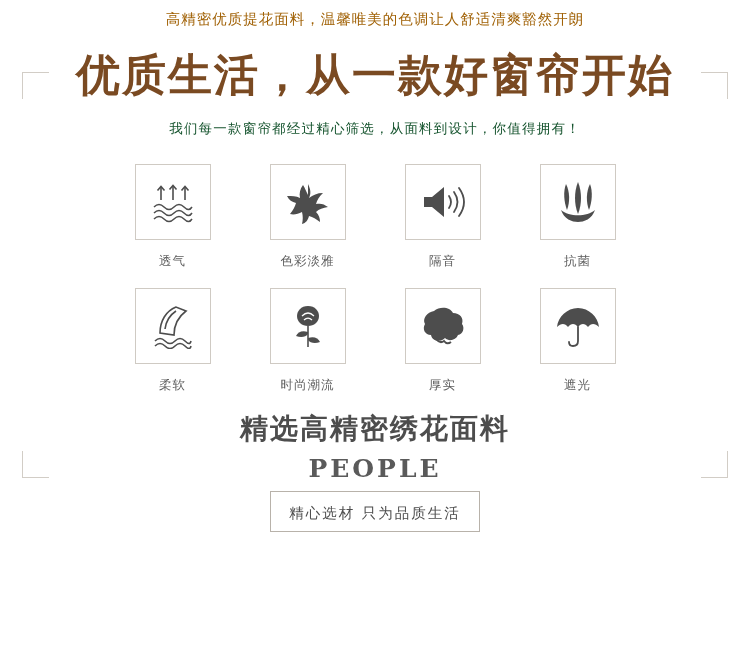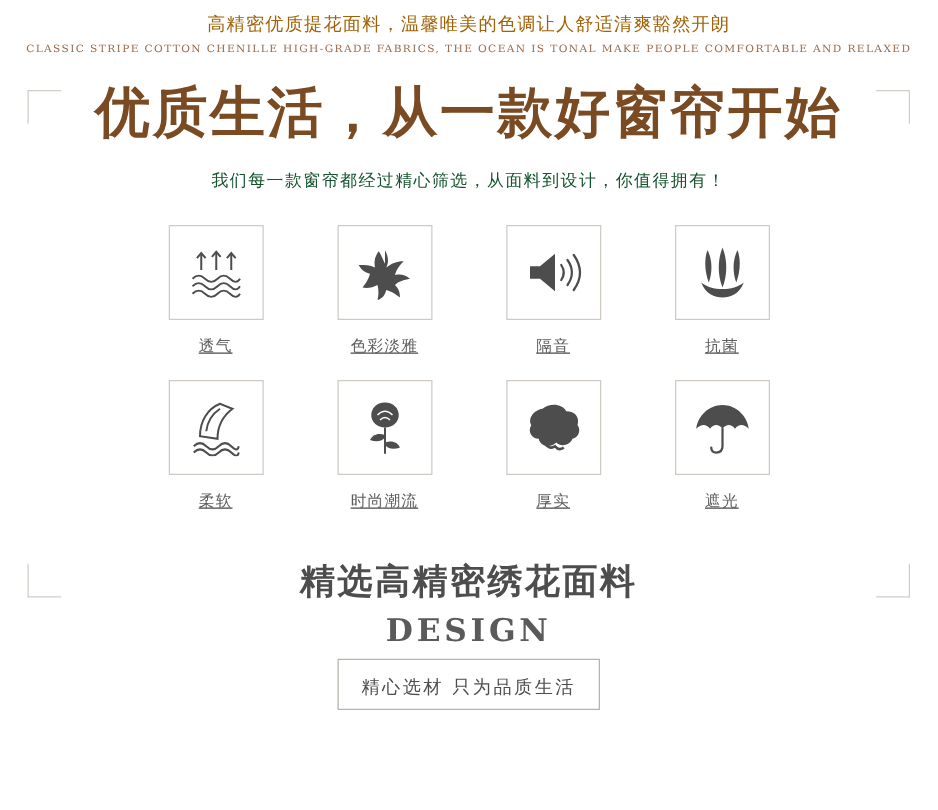--- a/index.html
+++ b/index.html
@@ -81,21 +81,20 @@
   }
 
   
   .features {
     margin: 26px auto 16px;
     width: 540px;
     display: grid;
     grid-template-columns: repeat(4, 1fr);
     grid-row-gap: 18px;
     justify-items: center;
-    text-decoration: underline;
   }
   .feature {
     width: 120px;
     text-align: center;
   }
   .feature .box {
     width: 74px;
     height: 74px;
     margin: 0 auto;
     border: 1px solid #cfcac3;
@@ -108,21 +107,21 @@
     margin-top: 13px;
     font-size: 12.5px;
     color: #5d5d5d;
     letter-spacing: 1px;
     font-family: "DejaVu Sans", sans-serif;
   }
   .feature svg { display: block; }
 
   
   .bottom {
-    margin-top: 36px;
+    margin-top: 16px;
     text-align: center;
   }
   .bottom .b-cn {
     font-family: "DejaVu Sans", sans-serif;
     font-size: 28px;
     font-weight: bold;
     color: #4d4d4d;
     letter-spacing: 2px;
   }
   .bottom .b-design {
@@ -151,21 +150,20 @@
     letter-spacing: 1.1px;
   }
 </style>
 </head>
 <body>
 
 <div class="page">
 
   <div class="top-banner">
     <div class="cn">高精密优质提花面料，温馨唯美的色调让人舒适清爽豁然开朗</div>
-    <div class="en">CLASSIC STRIPE COTTON CHENILLE HIGH-GRADE FABRICS, THE OCEAN IS TONAL MAKE PEOPLE COMFORTABLE AND RELAXED</div>
   </div>
 
   <div class="frame">
     <div class="corner tl"></div>
     <div class="corner tr"></div>
     <div class="corner bl"></div>
     <div class="corner br"></div>
   </div>
 
   <div class="headline">优质生活，从一款好窗帘开始</div>
@@ -308,17 +306,17 @@
           </svg>
         </span>
       </div>
       <div class="cap">遮光</div>
     </div>
 
   </div>
 
   <div class="bottom">
     <div class="b-cn">精选高精密绣花面料</div>
-    <div class="b-design">DESIGN</div>
+    <div class="b-design">PEOPLE</div>
     <div class="b-badge">精心选材 只为品质生活</div>
   </div>
 
 </div>
 
 </body></html>

